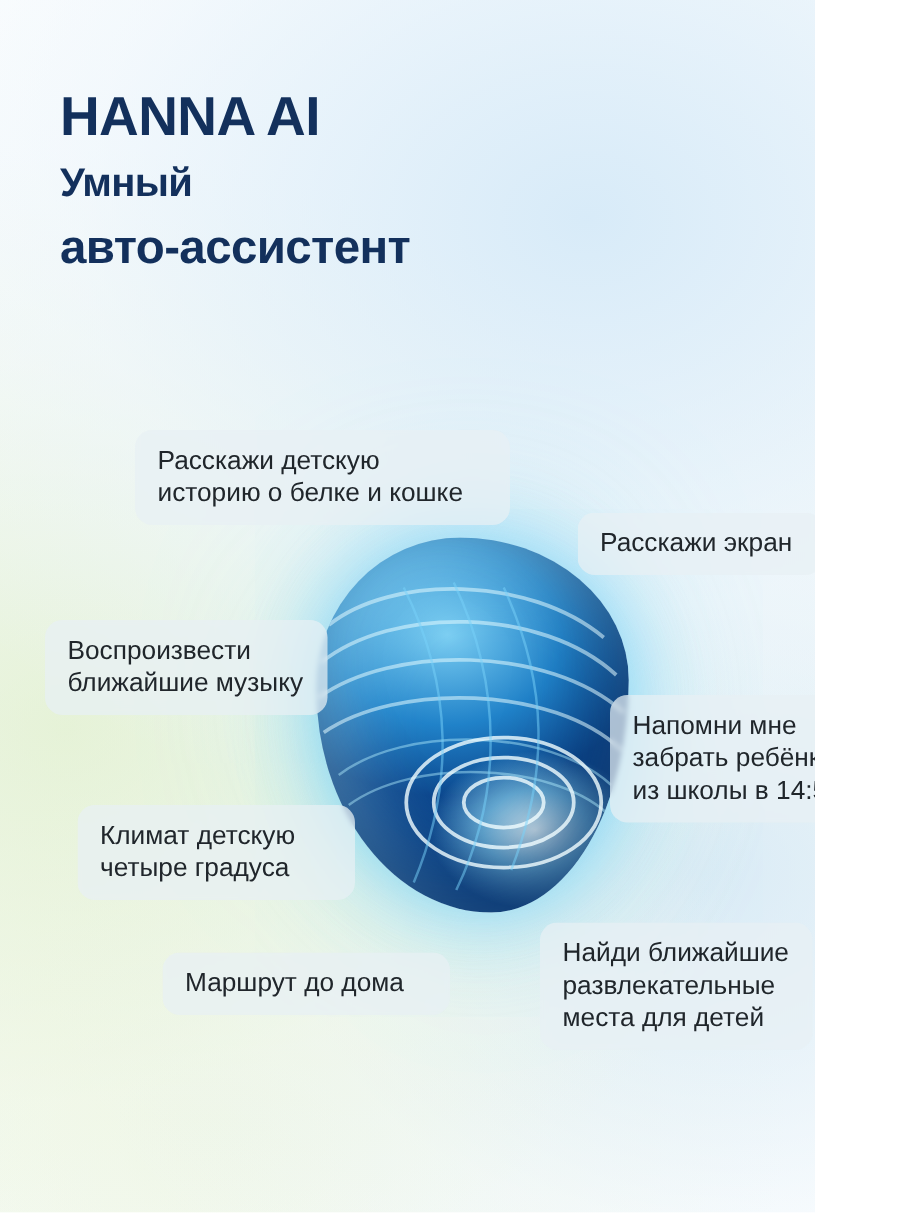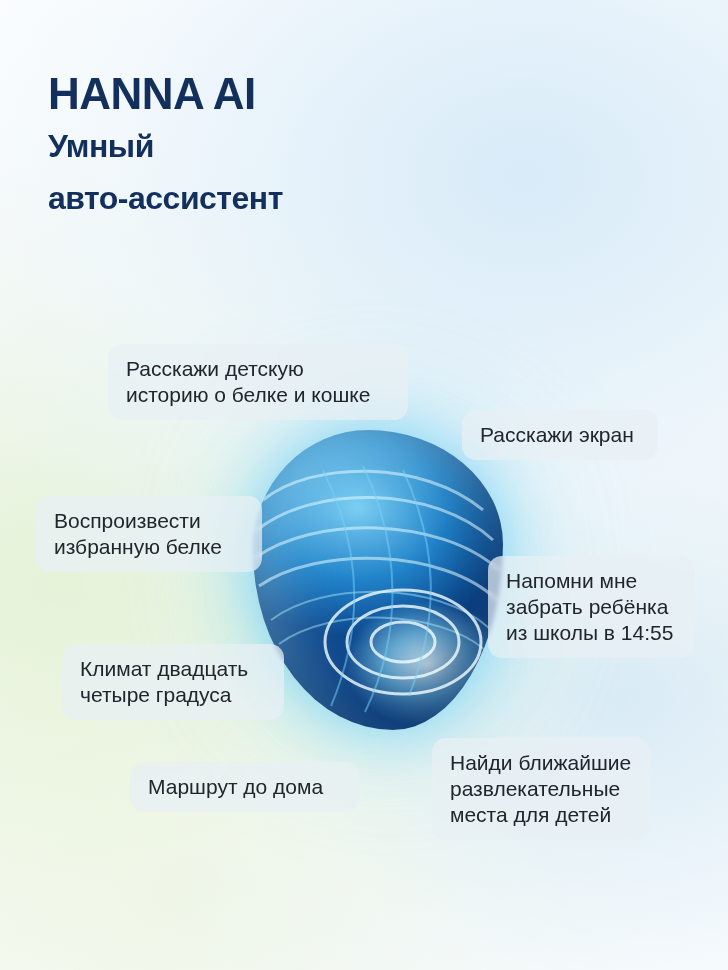--- a/index.html
+++ b/index.html
@@ -9,21 +9,21 @@
   body {
     width: 728px;
     height: 970px;
     overflow: hidden;
     font-family: "Liberation Sans", sans-serif;
     background: #ffffff;
   }
 
   .poster {
     position: relative;
-    width: 728px;
+    width: 652px;
     height: 970px;
     overflow: hidden;
     background:
       radial-gradient(900px 700px at 72% 18%, rgba(214,234,248,0.95) 0%, rgba(236,245,252,0.55) 45%, rgba(255,255,255,0) 72%),
       radial-gradient(760px 620px at 8% 60%, rgba(225,240,205,0.75) 0%, rgba(240,247,228,0.4) 48%, rgba(255,255,255,0) 75%),
       radial-gradient(700px 560px at 86% 72%, rgba(205,228,246,0.70) 0%, rgba(236,245,252,0.35) 50%, rgba(255,255,255,0) 78%),
       radial-gradient(640px 520px at 26% 92%, rgba(233,243,224,0.60) 0%, rgba(255,255,255,0) 72%),
       linear-gradient(160deg, #fdfefe 0%, #f4f9fb 40%, #f7fbf4 70%, #fbfdfe 100%);
   }
 
@@ -41,21 +41,21 @@
   }
   .heading .line1 {
     font-size: 44px;
     line-height: 52px;
   }
   .heading .line2 {
     font-size: 32px;
     line-height: 52px;
   }
   .heading .line3 {
-    font-size: 32px;
+    font-size: 38px;
     line-height: 52px;
   }
 
   
   .orb-wrap {
     position: absolute;
     left: 253px;
     top: 430px;
     width: 250px;
     height: 300px;
@@ -143,19 +143,19 @@
           <path d="M70,40 C110,120 110,200 78,276"></path>
           <path d="M110,36 C150,120 148,208 112,282"></path>
           <path d="M150,40 C186,118 186,188 156,266"></path>
         </g>
       </svg>
     </div>
   </div>
 
   <div class="bubble b-story">Расскажи детскую историю о белке и кошке</div>
   <div class="bubble b-screen">Расскажи экран</div>
-  <div class="bubble b-music">Воспроизвести избранную белке</div>
+  <div class="bubble b-music">Воспроизвести ближайшие музыку</div>
   <div class="bubble b-remind">Напомни мне забрать ребёнка из школы в 14:55</div>
-  <div class="bubble b-climate">Климат двадцать четыре градуса</div>
+  <div class="bubble b-climate">Климат детскую четыре градуса</div>
   <div class="bubble b-places">Найди ближайшие развлекательные места для детей</div>
   <div class="bubble b-route">Маршрут до дома</div>
 
 </div>
 
 </body></html>

